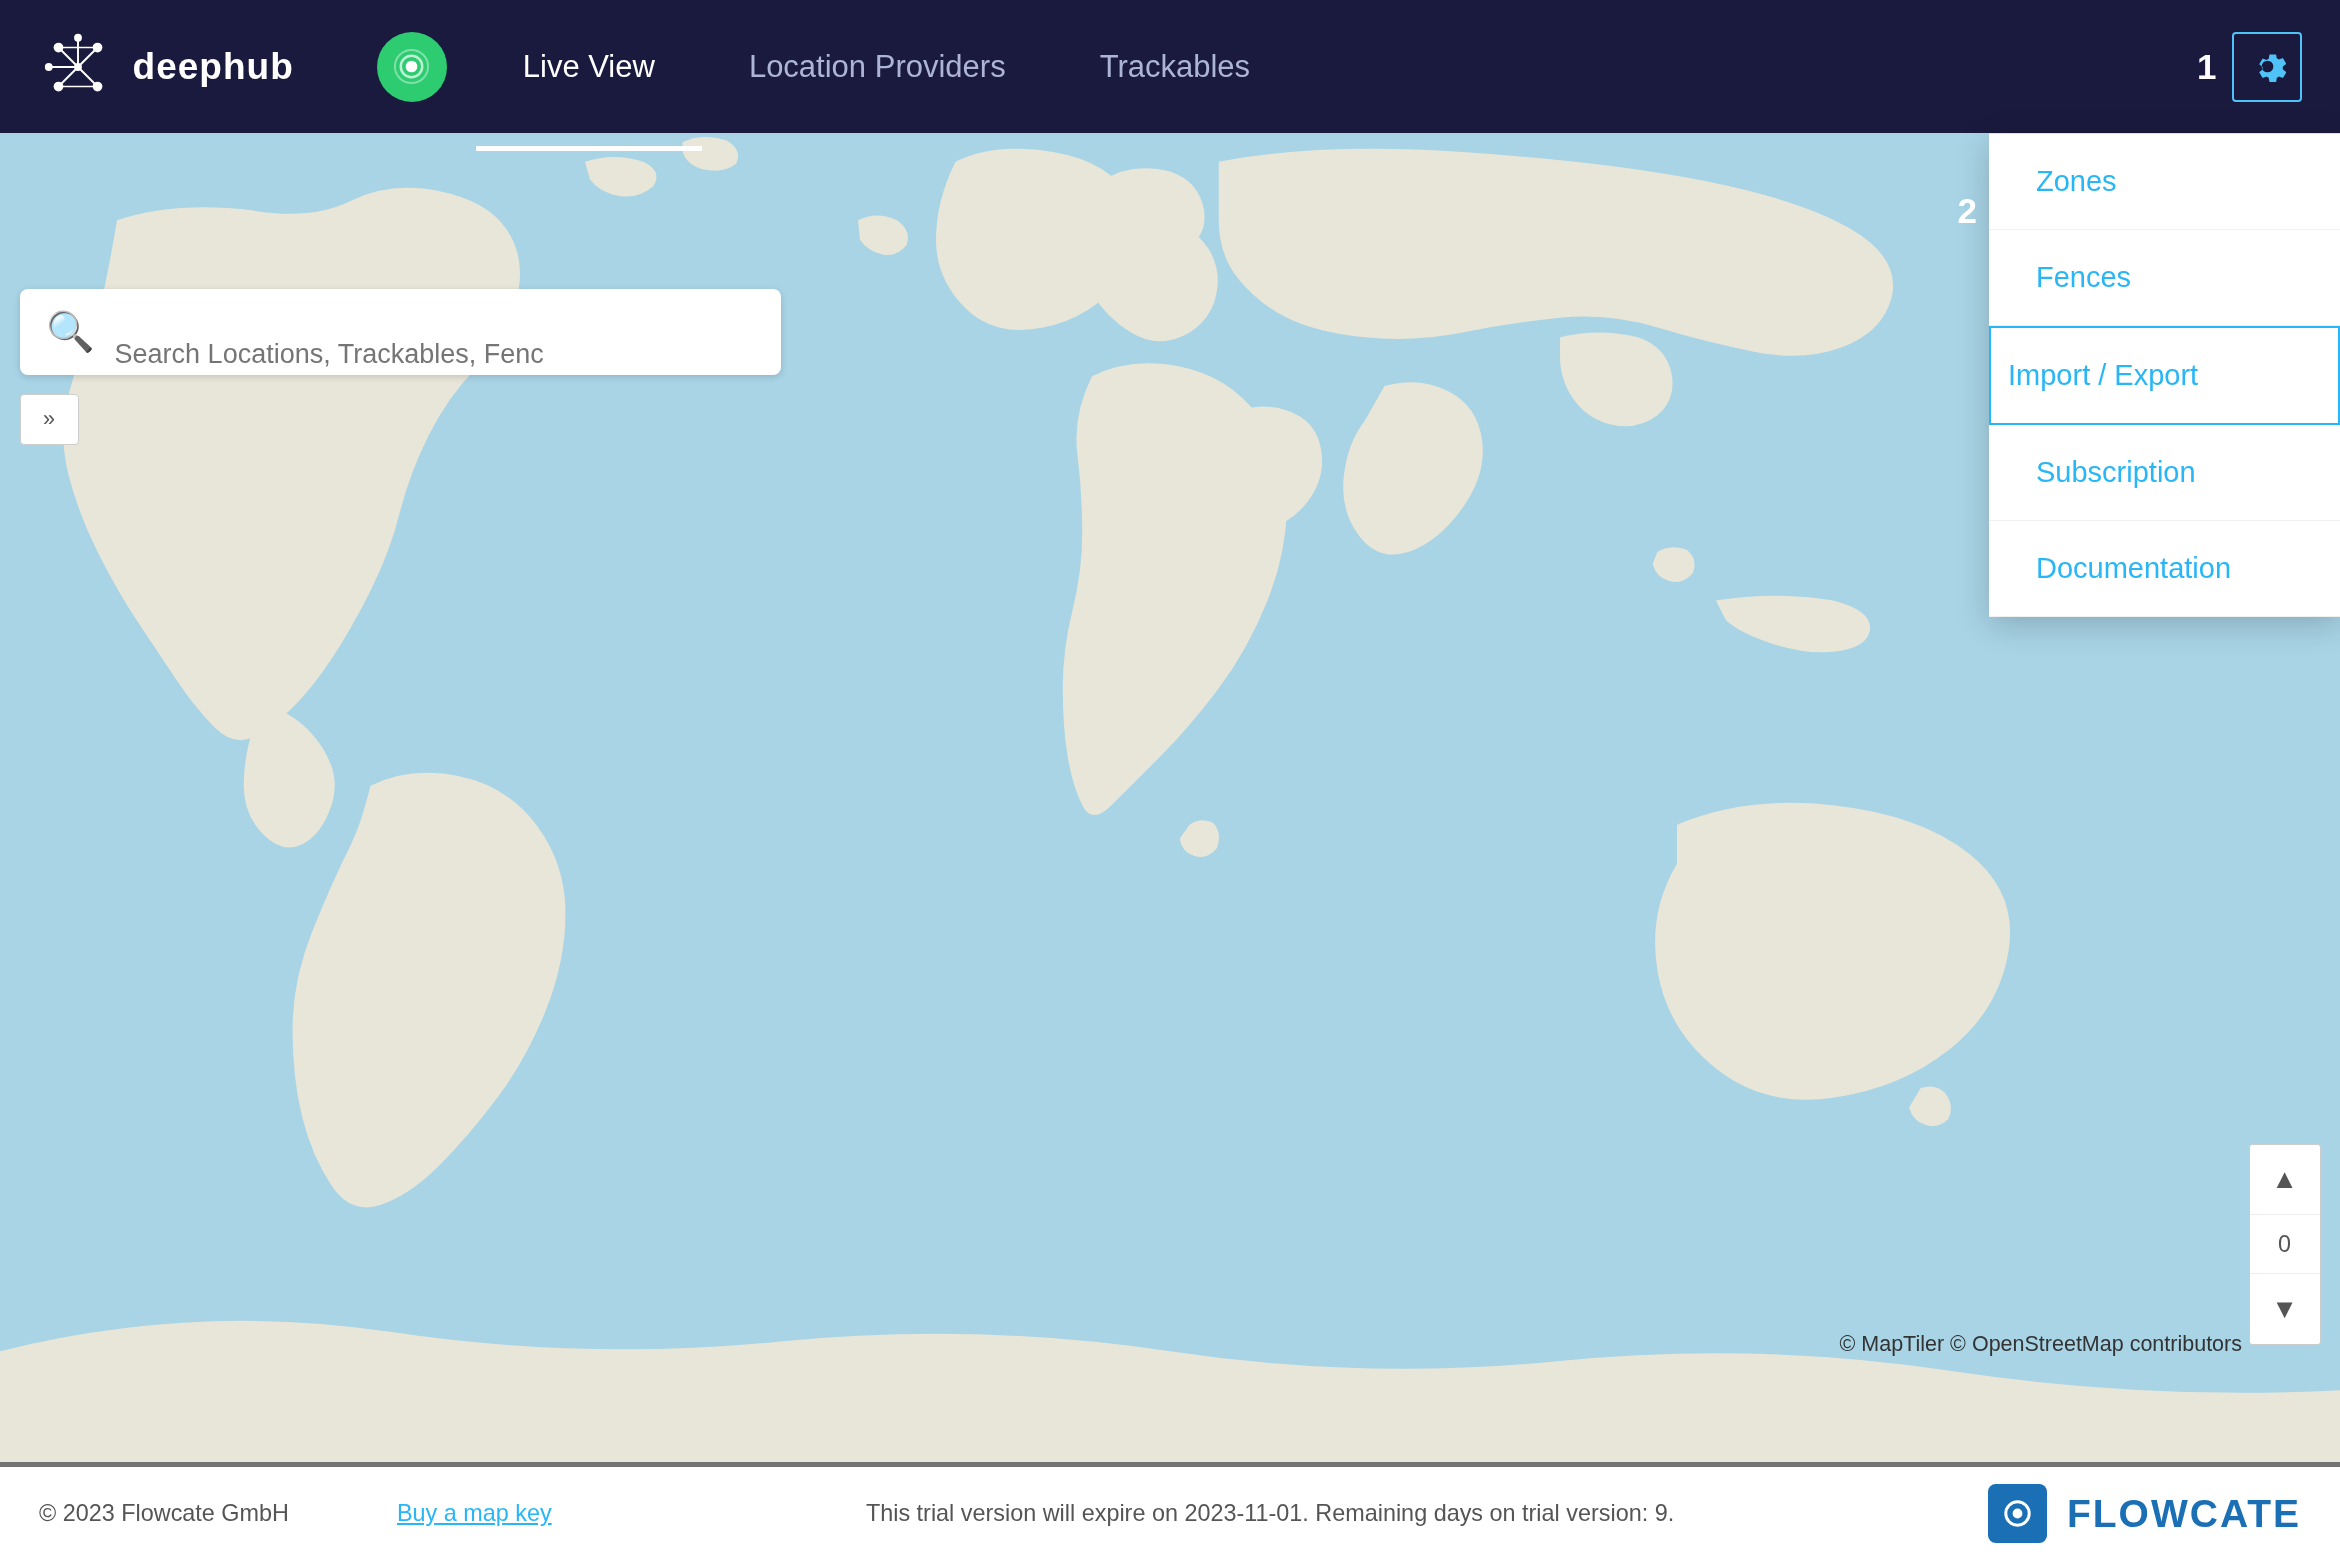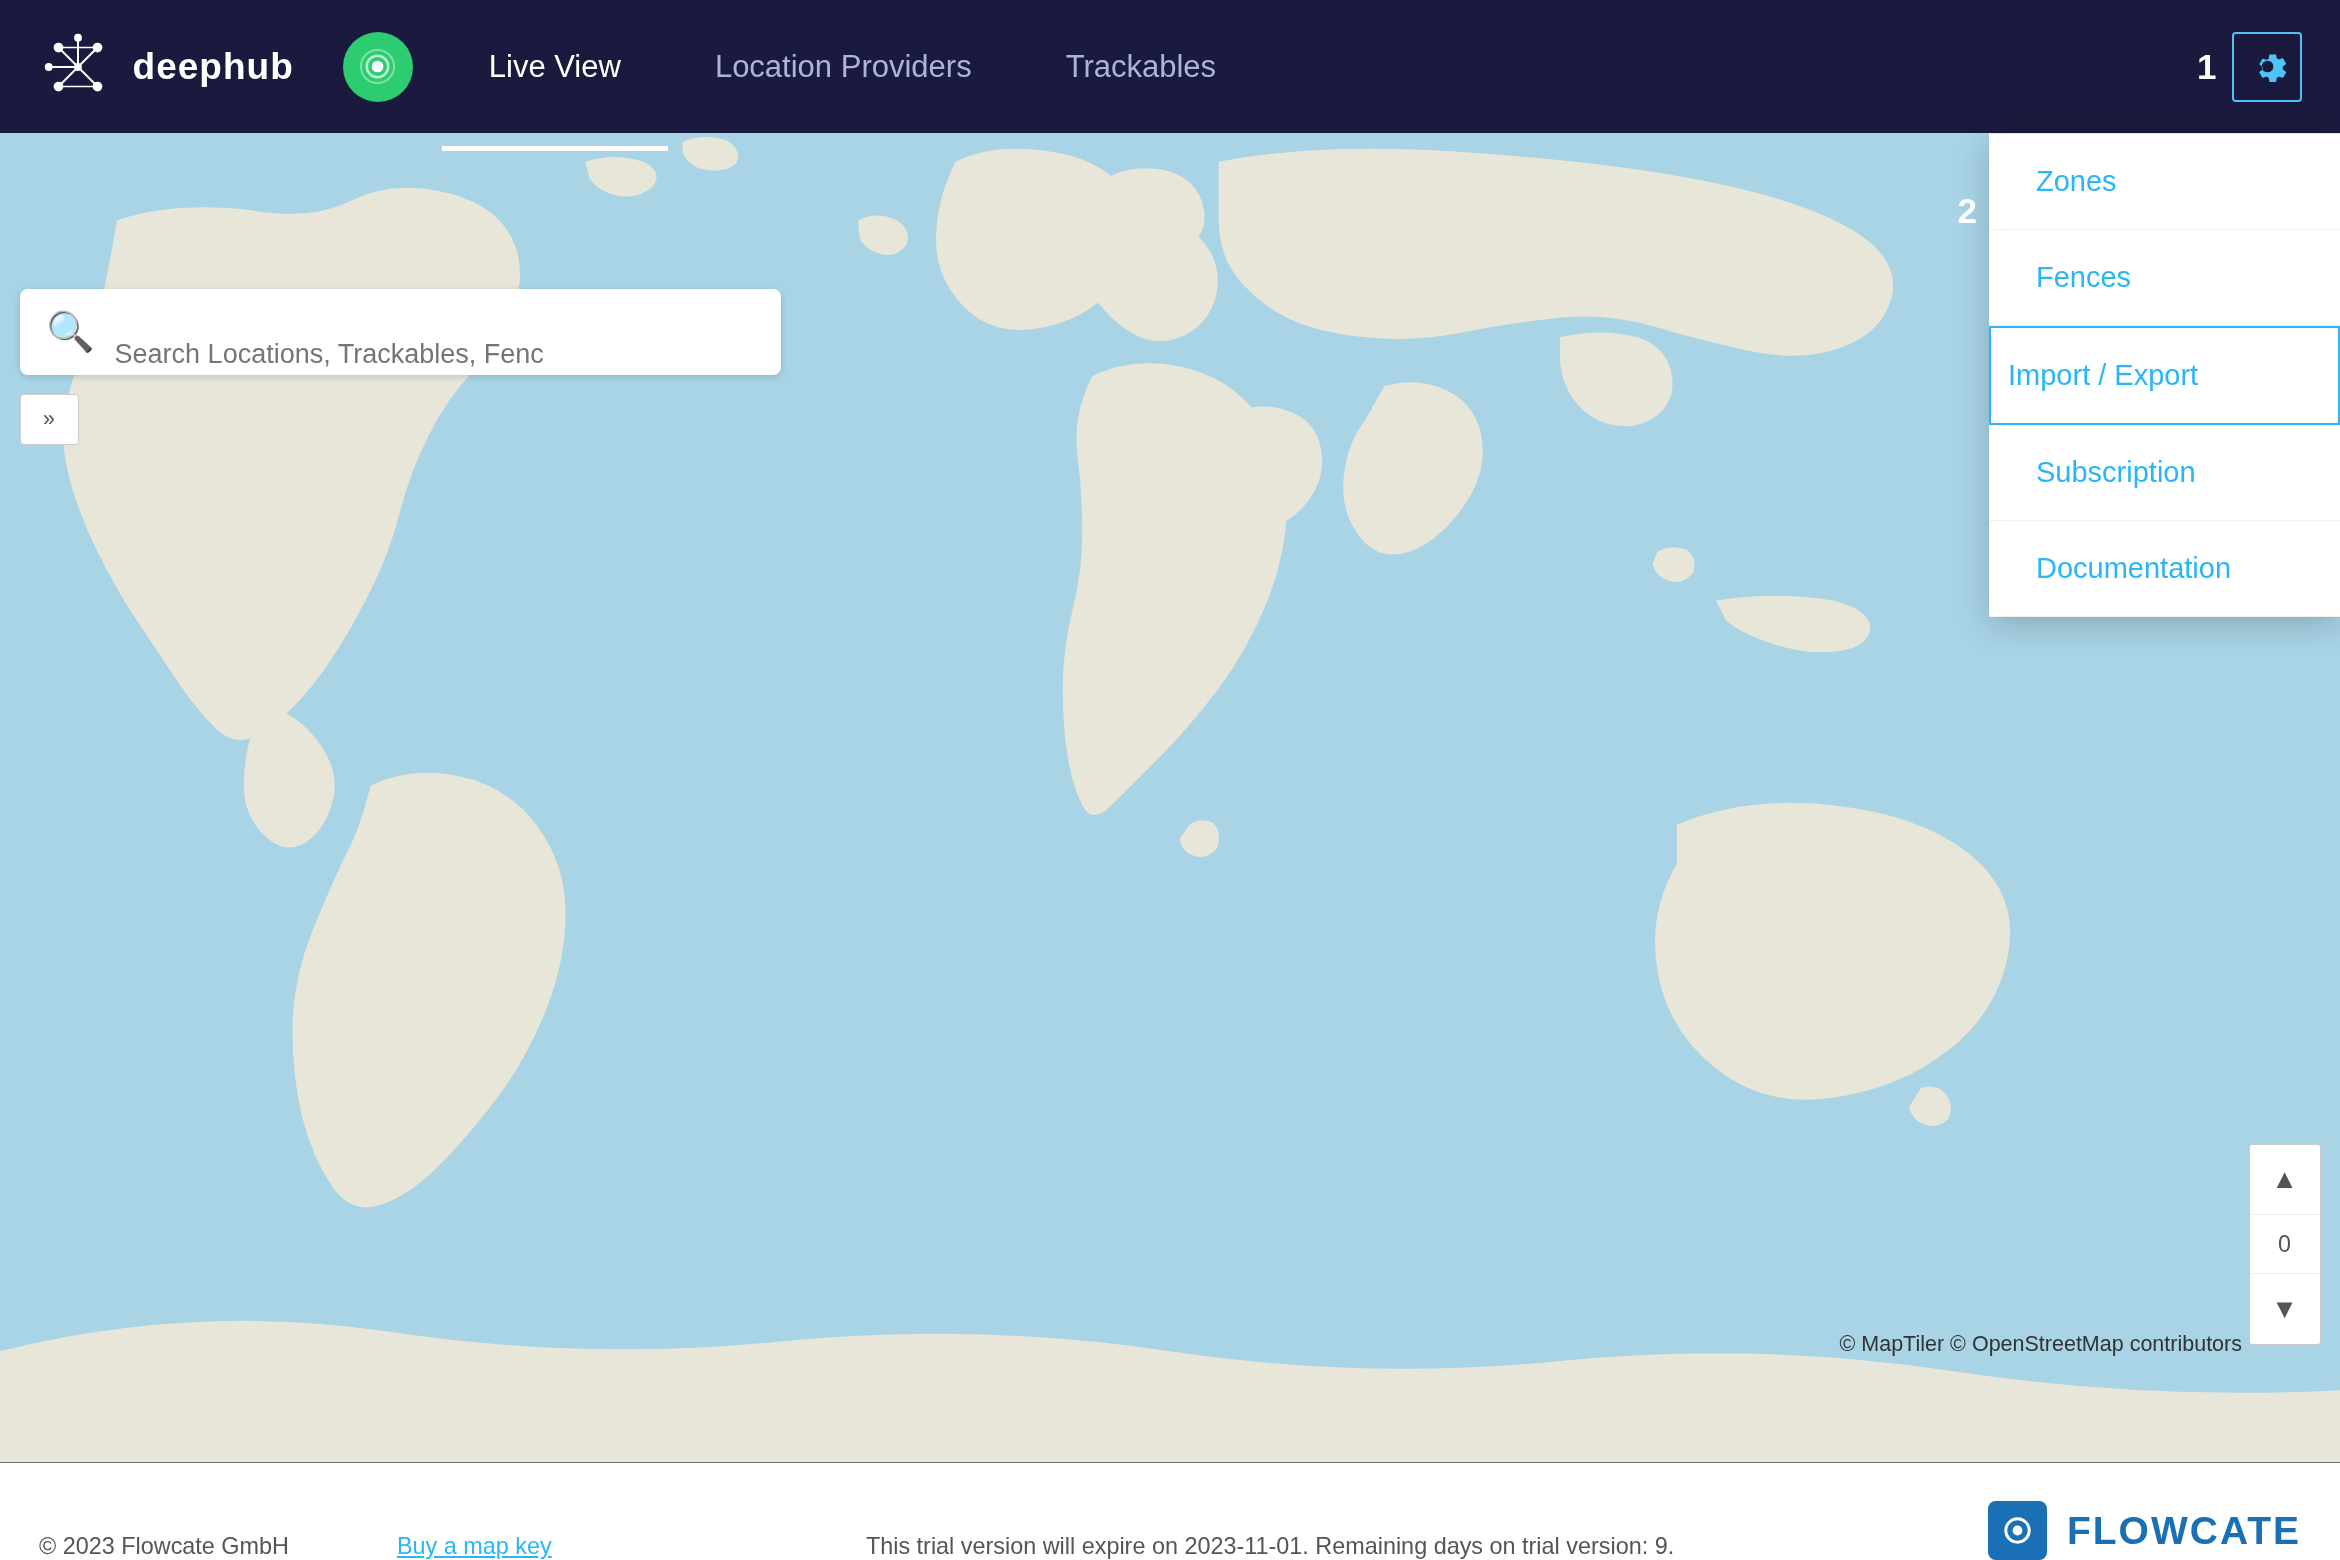--- a/index.html
+++ b/index.html
@@ -13,21 +13,21 @@
       display: flex;
       align-items: center;
       padding: 0 39px;
       position: relative;
       z-index: 100;
     }
     .logo-area {
       display: flex;
       align-items: center;
       gap: 15.6px;
-      margin-right: 49px;
+      margin-right: 83px;
     }
     .logo-icon {
       width: 78px;
       height: 78px;
     }
     .logo-text {
       color: white;
       font-size: 37px;
       font-weight: 600;
       letter-spacing: 1px;
@@ -241,23 +241,23 @@
 
     
     .footer {
       position: absolute;
       bottom: 0;
       left: 0;
       right: 0;
       height: 98px;
       background: white;
       display: flex;
-      align-items: flex-end;
+      align-items: center;
       padding: 0 39px;
-      border-top: 1px solid #737373;
+      border-top: 5px solid #737373;
       z-index: 100;
     }
     .footer-copyright {
       font-size: 23.4px;
       color: #555;
     }
     .footer-map-key {
       color: #29b6f6;
       font-size: 23.4px;
       text-decoration: underline;

